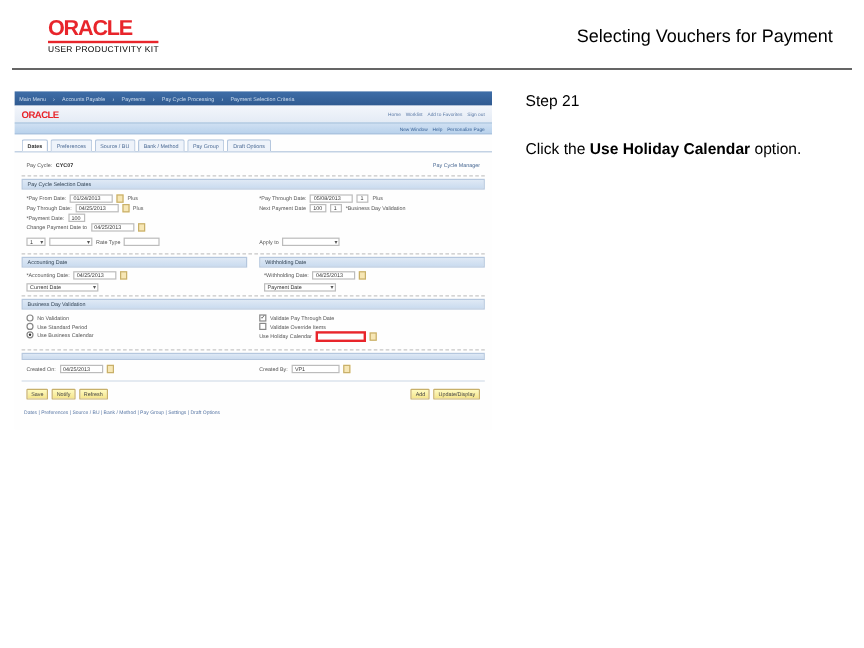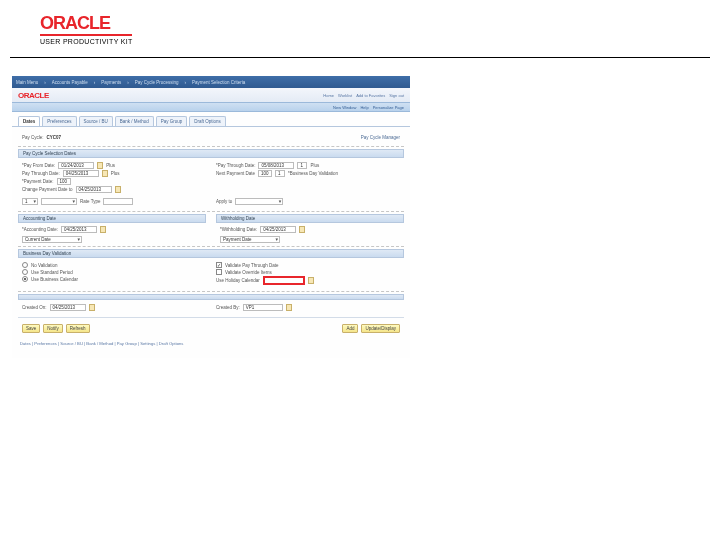--- a/index.html
+++ b/index.html
@@ -203,20 +203,21 @@
 </style>
 </head>
 <body>
 
 <div class="header">
   <div class="logo-block">
     <div class="oracle-logo">ORACLE</div>
     <div class="logo-underline"></div>
     <div class="logo-sub">USER PRODUCTIVITY KIT</div>
   </div>
+  <div class="page-title">Selecting Vouchers for Payment</div>
 </div>
 <div class="hr"></div>
 
 <div class="content">
   <div class="screenshot">
     <div class="app-topbar">
       <span>Main Menu</span>
       <span>›</span>
       <span>Accounts Payable</span>
       <span>›</span>
@@ -396,14 +397,18 @@
       </div>
       <div class="row">
         <span class="btn">Add</span>
         <span class="btn">Update/Display</span>
       </div>
     </div>
     <div class="footer-links">Dates | Preferences | Source / BU | Bank / Method | Pay Group | Settings | Draft Options</div>
   </div>
 
   <div class="instructions">
+    <div class="step-label">Step 21</div>
+    <p>
+      <span>Click the </span><b>Use Holiday Calendar</b><span> option.</span>
+    </p>
   </div>
 </div>
 
 </body></html>

